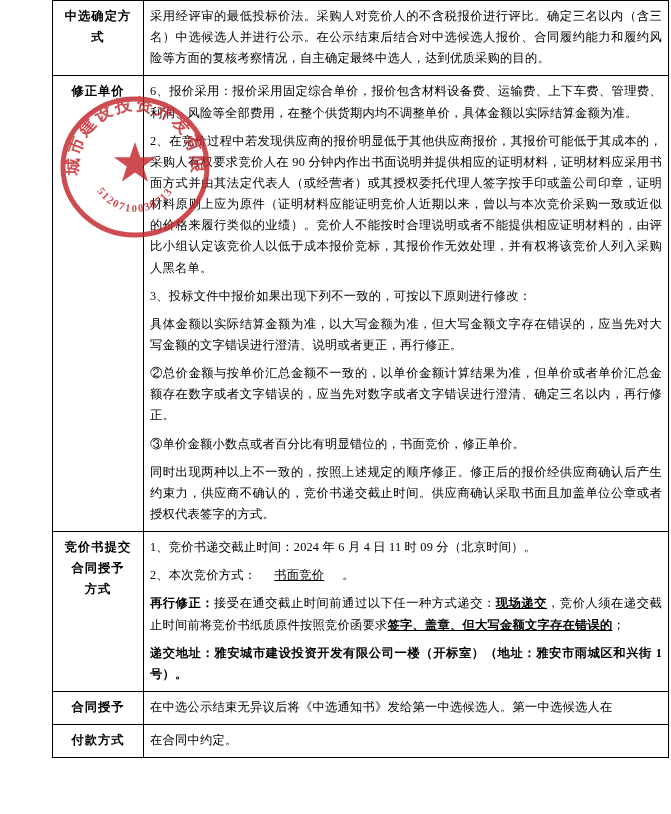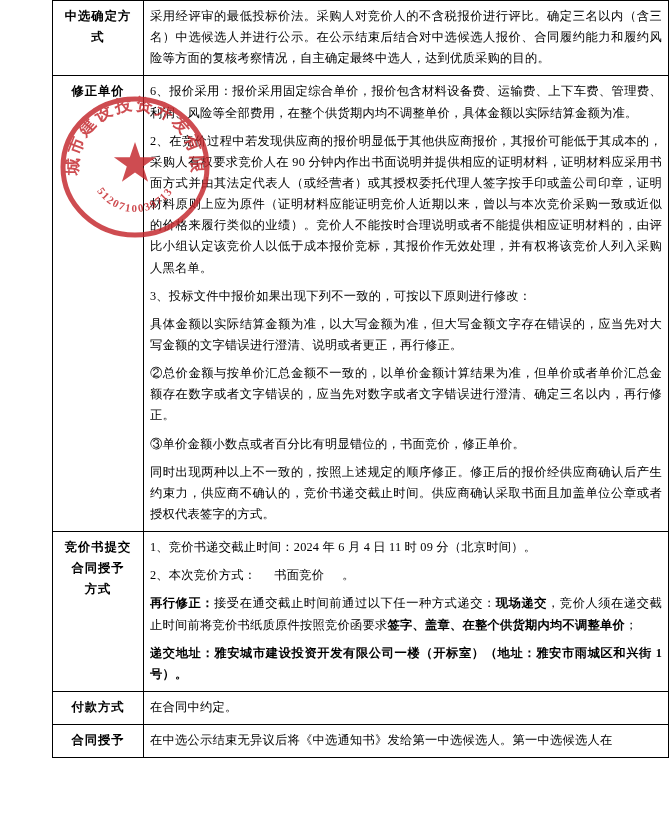--- a/index.html
+++ b/index.html
@@ -55,22 +55,24 @@
   td.body p + p {
     margin-top: 7px;
   }
   .indent2 {
     text-indent: 24px;
   }
   .bold {
     font-weight: bold;
   }
   .ul {
+    text-decoration: underline;
   }
   .ul-sp {
+    text-decoration: underline;
     padding: 0 18px;
   }
   
   #seal {
     position: absolute;
     left: 56px;
     top: 88px;
     width: 158px;
     height: 158px;
     pointer-events: none;
@@ -138,38 +140,38 @@
 
       <tr>
         <td class="label">
           <span class="lbl-line">竞价书提交</span>
           <span class="lbl-line">合同授予</span>
           <span class="lbl-line">方式</span>
         </td>
         <td class="body">
           <p class="indent2">1、竞价书递交截止时间：2024 年 6 月 4 日 11 时 09 分（北京时间）。</p>
           <p class="indent2">2、本次竞价方式：<span class="ul-sp">书面竞价</span>。</p>
-          <p class="indent2"><span class="bold">再行修正：</span>接受在通交截止时间前通过以下任一种方式递交：<span class="bold ul">现场递交</span>，竞价人须在递交截止时间前将竞价书纸质原件按照竞价函要求<span class="bold ul">签字、盖章、在整个供货期内均不调整单价</span>；</p>
+          <p class="indent2"><span class="bold">再行修正：</span>接受在通交截止时间前通过以下任一种方式递交：<span class="bold ul">现场递交</span>，竞价人须在递交截止时间前将竞价书纸质原件按照竞价函要求<span class="bold ul">签字、盖章、但大写金额文字存在错误的</span>；</p>
           <p class="indent2"><span class="bold">递交地址：雅安城市建设投资开发有限公司一楼（开标室）（地址：雅安市雨城区和兴街 1 号）。</span></p>
+        </td>
+      </tr>
+
+      <tr>
+        <td class="label">
+          <span class="lbl-line">合同授予</span>
+        </td>
+        <td class="body">
+          <p>在中选公示结束无异议后将《中选通知书》发给第一中选候选人。第一中选候选人在</p>
         </td>
       </tr>
 
       <tr>
         <td class="label">
           <span class="lbl-line">付款方式</span>
         </td>
         <td class="body">
           <p>在合同中约定。</p>
         </td>
       </tr>
 
-      <tr>
-        <td class="label">
-          <span class="lbl-line">合同授予</span>
-        </td>
-        <td class="body">
-          <p>在中选公示结束无异议后将《中选通知书》发给第一中选候选人。第一中选候选人在</p>
-        </td>
-      </tr>
-
     </tbody>
   </table>
 </div>
 
 </body></html>

